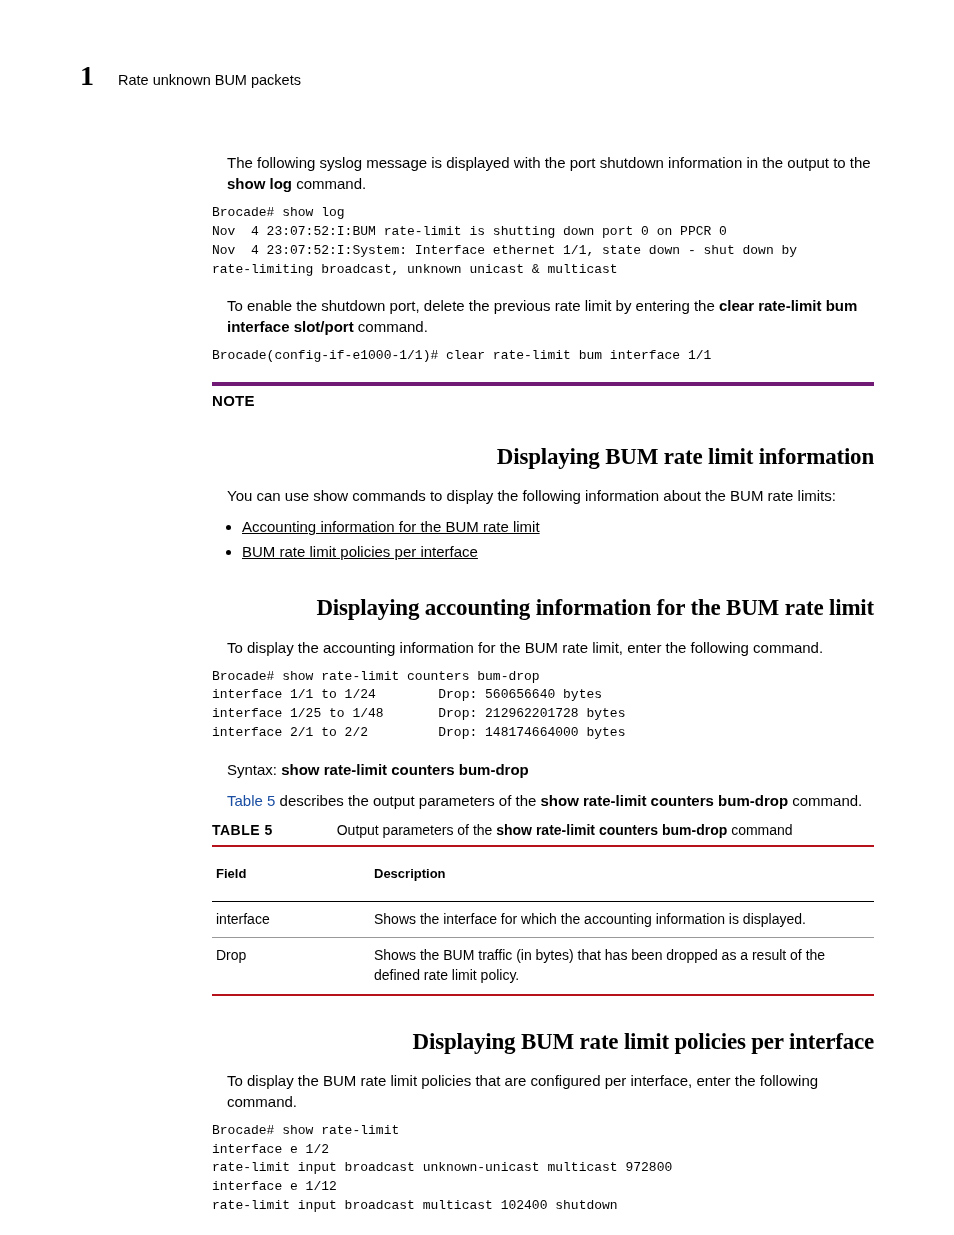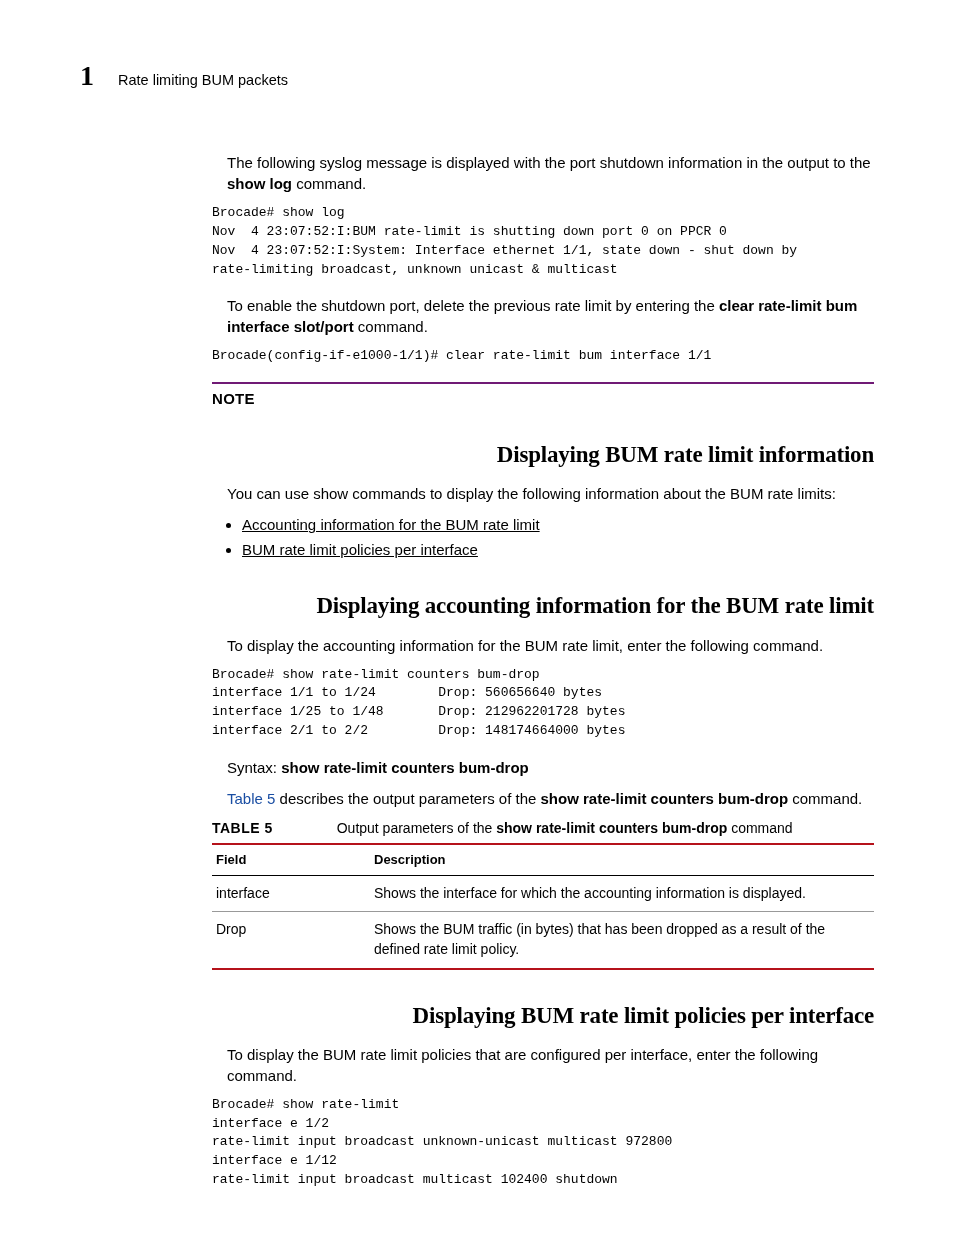--- a/index.html
+++ b/index.html
@@ -37,21 +37,21 @@
   .content p { margin: 0 0 10px 15px; }
   .bold { font-weight: bold; }
   pre.code {
     font-family: "Courier New", monospace;
     font-size: 13px;
     white-space: pre;
     margin: 6px 0 16px 0;
     line-height: 1.45;
   }
   .note-rule {
-    border-top: 2px solid #701a75;
+    border-top: 4px solid #701a75;
     margin-top: 10px;
     padding-top: 4px;
   }
   .note-heading {
     font-weight: bold;
     font-size: 15px;
     font-family: Arial, Helvetica, sans-serif;
     letter-spacing: 0.3px;
   }
   h2.section {
@@ -85,41 +85,41 @@
     border-collapse: collapse;
     font-size: 14px;
   }
   table.params thead tr {
     border-top: 2px solid #b5121b;
   }
   table.params thead th {
     text-align: left;
     font-weight: bold;
     font-size: 13px;
-    padding: 6px 4px;
+    padding: 18px 4px;
     border-bottom: 1.5px solid #000;
   }
   table.params tbody td {
     padding: 8px 4px;
     vertical-align: top;
     border-bottom: 1px solid #999;
   }
   table.params tbody tr:last-child td {
     border-bottom: 2px solid #b5121b;
   }
   .col-field { width: 150px; }
 </style>
 </head>
 <body>
 
 <div class="page">
 
   <div class="header-line">
     <span class="chapnum">1</span>
-    <span class="breadcrumb">Rate limiting BUM packets</span>
+    <span class="breadcrumb">Rate unknown BUM packets</span>
   </div>
 
   <div class="content">
 
     <p>
       <span>The following syslog message is displayed with the port shutdown information in the output to the </span><span class="bold">show log</span><span> command.</span>
     </p>
 
     <pre class="code">Brocade# show log
 Nov  4 23:07:52:I:BUM rate-limit is shutting down port 0 on PPCR 0

